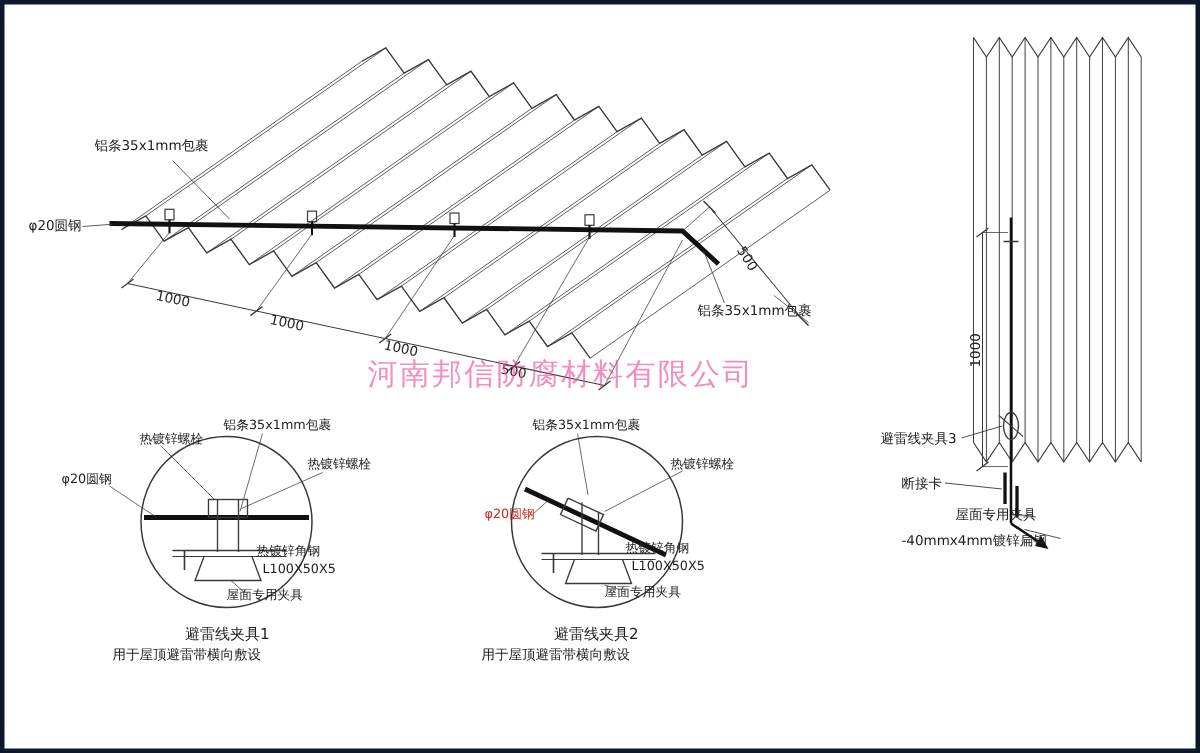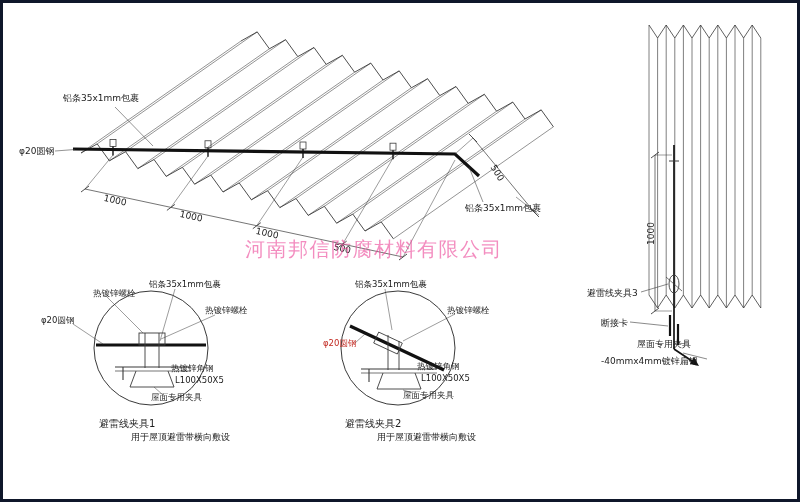--- a/index.html
+++ b/index.html
@@ -2,22 +2,22 @@
 <html><head>
 <meta charset="utf-8">
 <style>
   *{box-sizing:border-box;margin:0;padding:0}
   body{background:#ffffff;font-family:"DejaVu Sans",sans-serif}
   .canvas{position:relative;width:800px;height:502px;background:#fff;border:3px solid #0f172a;overflow:hidden}
   svg{position:absolute;left:0;top:0}
   .lbl{position:absolute;font-size:9px;line-height:1.15;color:#1c1c1c;white-space:nowrap}
   .sm{font-size:8.5px}
   .red{color:#c22a22}
-  .ttl{font-size:10px;text-align:left}
-  .sub{font-size:9px;text-align:right}
+  .ttl{font-size:10px;text-align:center}
+  .sub{font-size:9px;text-align:left}
   .dim{font-size:9px;transform-origin:left top;color:#222}
   .cap{font-size:11px;color:#111;border-bottom:1px solid #333;padding:0 6px 3px 6px;letter-spacing:.5px}
   .wm{position:absolute;font-size:20px;color:#ec4899;opacity:.62;letter-spacing:1.5px;white-space:nowrap}
 </style>
 </head>
 <body>
 
 <div class="canvas">
 
   <svg id="lw" width="800" height="502" viewBox="0 0 800 502">

